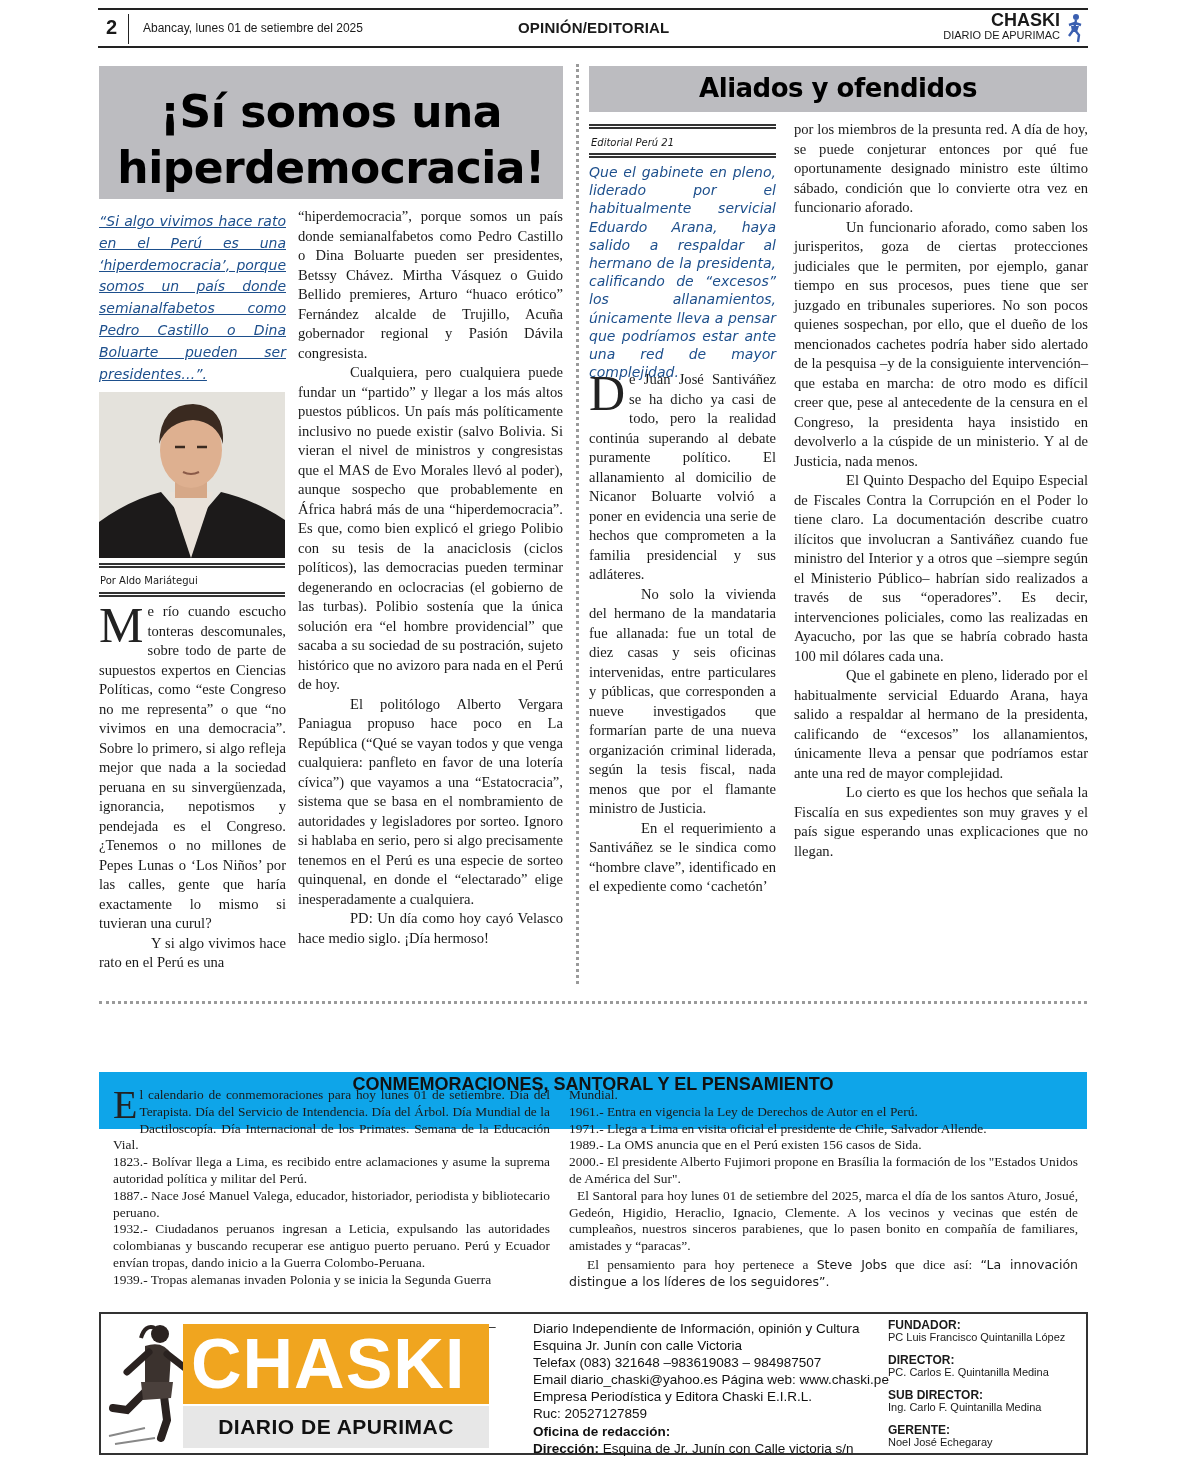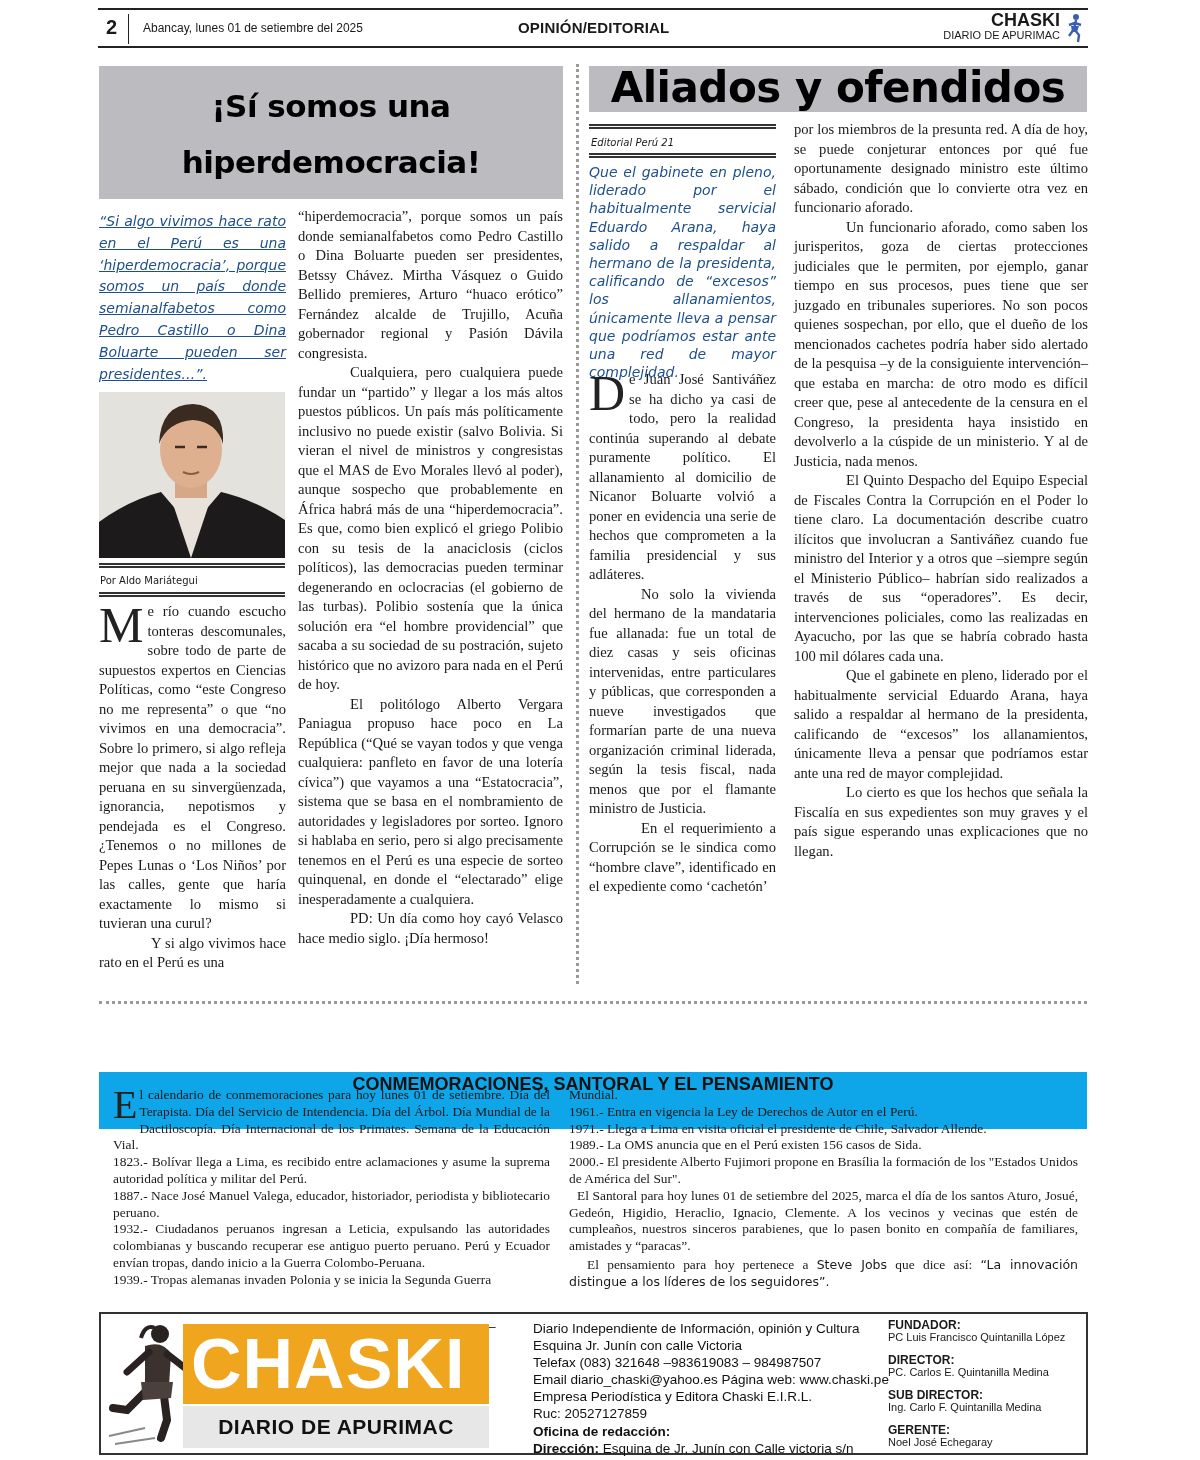--- a/index.html
+++ b/index.html
@@ -16,22 +16,22 @@
   .brand { position: absolute; right: 28px; top: 1px; text-align: right; font-family: "Liberation Sans", sans-serif; }
   .brand .b1 { font: bold 18px "Liberation Sans", sans-serif; line-height: 18px; }
   .brand .b2 { font: 11px "Liberation Sans", sans-serif; line-height: 13px; }
   .runner-sm { position: absolute; right: 2px; top: 2px; width: 22px; height: 32px; }
 
   
   .hl-box { position: absolute; background: #bcbcc0; }
   .hl1 { left: 99px; top: 66px; width: 464px; height: 133px; }
   .hl2 { left: 589px; top: 66px; width: 498px; height: 46px; }
   .hl-text { font-family: "DejaVu Sans", sans-serif; font-weight: bold; color: #000; text-align: center; }
-  .hl1 .hl-text { font-size: 31px; line-height: 56px; padding-top: 12px; letter-spacing: -0.5px; }
-  .hl2 .hl-text { font-size: 42px; line-height: 44px; letter-spacing: -0.5px; }
+  .hl1 .hl-text { font-size: 44px; line-height: 56px; padding-top: 18px; letter-spacing: -0.5px; }
+  .hl2 .hl-text { font-size: 26px; line-height: 44px; letter-spacing: -0.5px; }
 
   .vsep { position: absolute; left: 576px; top: 64px; width: 0; height: 920px; border-left: 3px dotted #9a9a9a; }
 
   
   .col { position: absolute; font-family: "Liberation Serif", serif; font-size: 14.6px; line-height: 19.5px; text-align: justify; hyphens: auto; }
   .col p { text-indent: 0; }
   .col p.ind { text-indent: 52px; }
   .pull { position: absolute; font-family: "DejaVu Sans", sans-serif; font-style: italic; color: #1d4f8c; font-size: 14px; line-height: 21.8px; text-align: justify; }
   .dropcap { float: left; font-family: "Liberation Serif", serif; font-size: 50px; line-height: 40px; margin: 3px 4px 0 0; color: #222; }
   .byline { position: absolute; font: 10px "DejaVu Sans", sans-serif; }
@@ -126,21 +126,21 @@
 
 <div class="dbl-rule" style="left:589px; top:124px; width:187px;"></div>
 <div class="byline" style="left:591px; top:137px;font-style:italic;">Editorial Perú 21</div>
 <div class="dbl-rule" style="left:589px; top:153px; width:187px;"></div>
 
 <div class="pull" style="left:589px; top:163px; width:187px; line-height:18.2px;">Que el gabinete en pleno, liderado por el habitualmente servicial Eduardo Arana, haya salido a respaldar al hermano de la presidenta, calificando de “excesos” los allanamientos, únicamente lleva a pensar que podríamos estar ante una red de mayor complejidad.</div>
 
 <div class="col" style="left:589px; top:370px; width:187px;">
   <p><span class="dropcap">D</span><span>e Juan José Santiváñez se ha dicho ya casi de todo, pero la realidad continúa superando al debate puramente político. El allanamiento al domicilio de Nicanor Boluarte volvió a poner en evidencia una serie de hechos que comprometen a la familia presidencial y sus adláteres.</span></p>
   <p class="ind">No solo la vivienda del hermano de la mandataria fue allanada: fue un total de diez casas y seis oficinas intervenidas, entre particulares y públicas, que corresponden a nueve investigados que formarían parte de una nueva organización criminal liderada, según la tesis fiscal, nada menos que por el flamante ministro de Justicia.</p>
-  <p class="ind">En el requerimiento a Corrupción se le sindica como “hombre clave”, identificado en el expediente como ‘cachetón’</p>
+  <p class="ind">En el requerimiento a Santiváñez se le sindica como “hombre clave”, identificado en el expediente como ‘cachetón’</p>
 </div>
 
 <div class="col" style="left:794px; top:120px; width:294px;">
   <p>por los miembros de la presunta red. A día de hoy, se puede conjeturar entonces por qué fue oportunamente designado ministro este último sábado, condición que lo convierte otra vez en funcionario aforado.</p>
   <p class="ind">Un funcionario aforado, como saben los jurisperitos, goza de ciertas protecciones judiciales que le permiten, por ejemplo, ganar tiempo en sus procesos, pues tiene que ser juzgado en tribunales superiores. No son pocos quienes sospechan, por ello, que el dueño de los mencionados cachetes podría haber sido alertado de la pesquisa –y de la consiguiente intervención– que estaba en marcha: de otro modo es difícil creer que, pese al antecedente de la censura en el Congreso, la presidenta haya insistido en devolverlo a la cúspide de un ministerio. Y al de Justicia, nada menos.</p>
   <p class="ind">El Quinto Despacho del Equipo Especial de Fiscales Contra la Corrupción en el Poder lo tiene claro. La documentación describe cuatro ilícitos que involucran a Santiváñez cuando fue ministro del Interior y a otros que –siempre según el Ministerio Público– habrían sido realizados a través de sus “operadores”. Es decir, intervenciones policiales, como las realizadas en Ayacucho, por las que se habría cobrado hasta 100 mil dólares cada una.</p>
   <p class="ind">Que el gabinete en pleno, liderado por el habitualmente servicial Eduardo Arana, haya salido a respaldar al hermano de la presidenta, calificando de “excesos” los allanamientos, únicamente lleva a pensar que podríamos estar ante una red de mayor complejidad.</p>
   <p class="ind">Lo cierto es que los hechos que señala la Fiscalía en sus expedientes son muy graves y el país sigue esperando unas explicaciones que no llegan.</p>
 </div>
 

